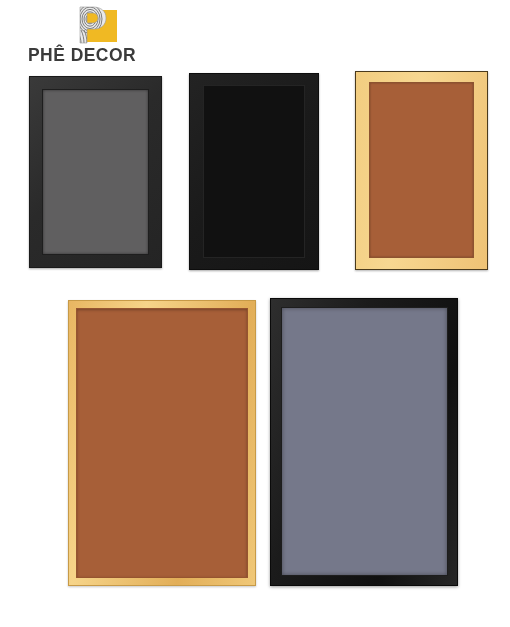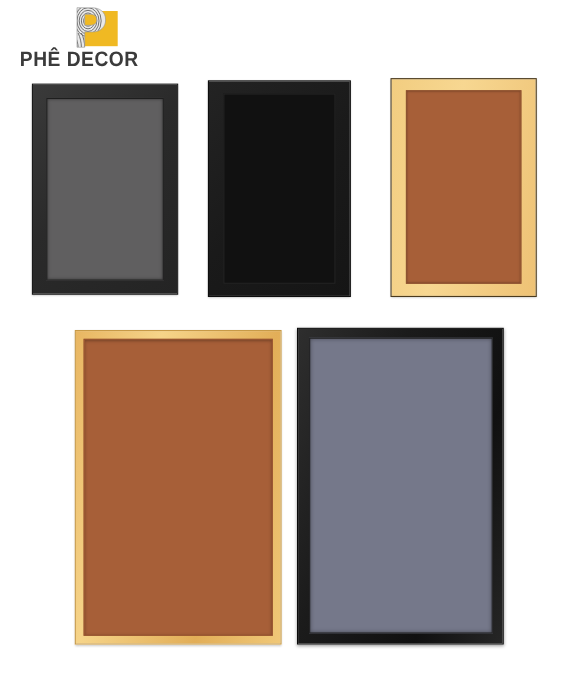--- a/index.html
+++ b/index.html
@@ -11,21 +11,21 @@
     height: 627px;
     background: #ffffff;
     font-family: "Liberation Sans", sans-serif;
     overflow: hidden;
     position: relative;
   }
 
   
   .brand {
     position: absolute;
-    left: 10px;
+    left: 20px;
     top: 4px;
     width: 160px;
     height: 62px;
   }
   .brand-mark {
     position: absolute;
     left: 57px;
     top: 2px;
     width: 40px;
     height: 36px;

